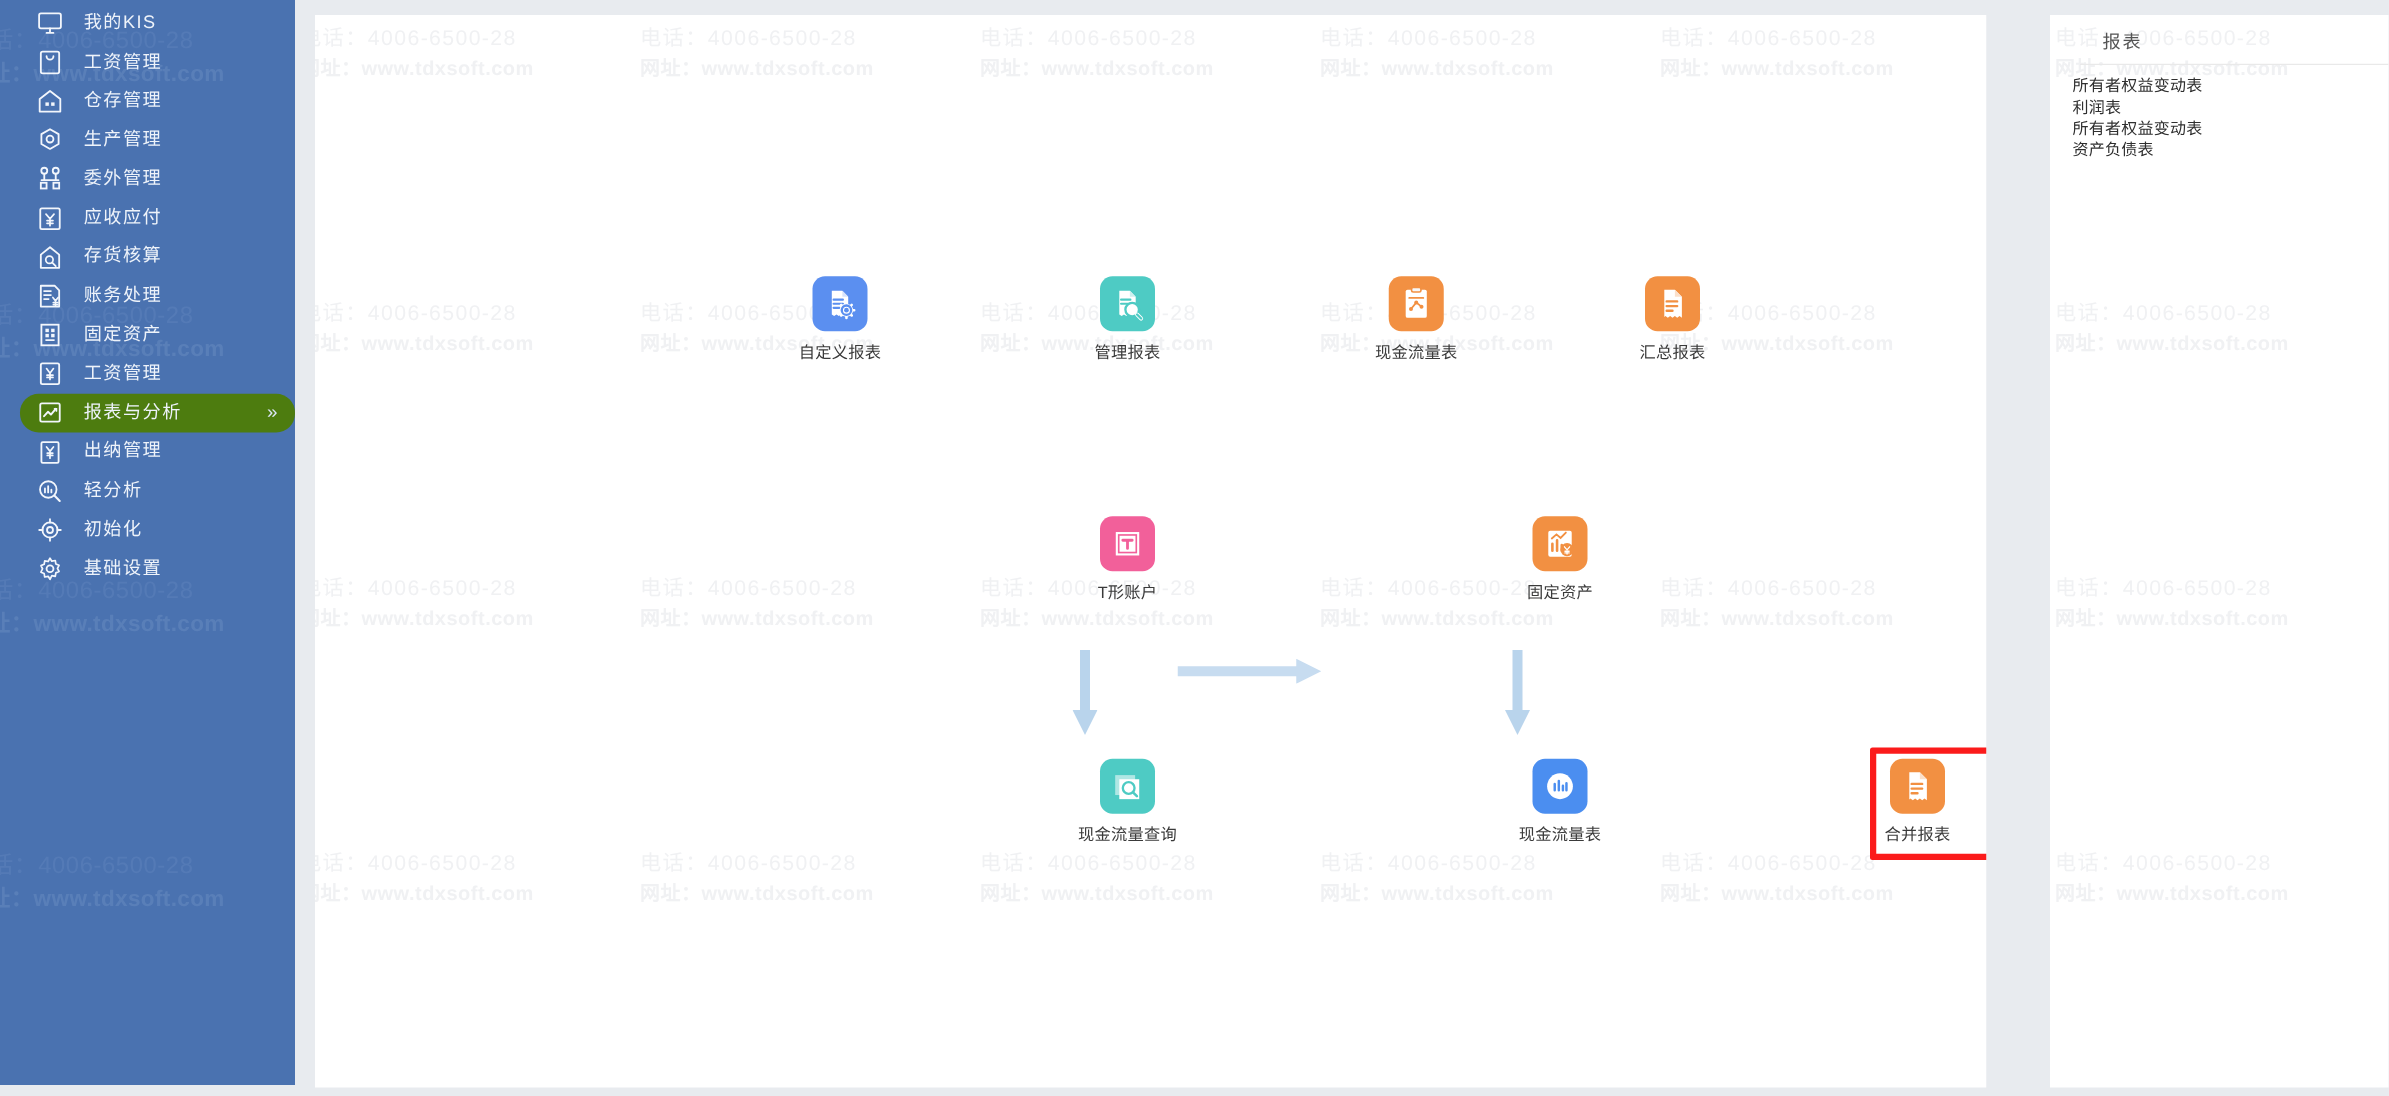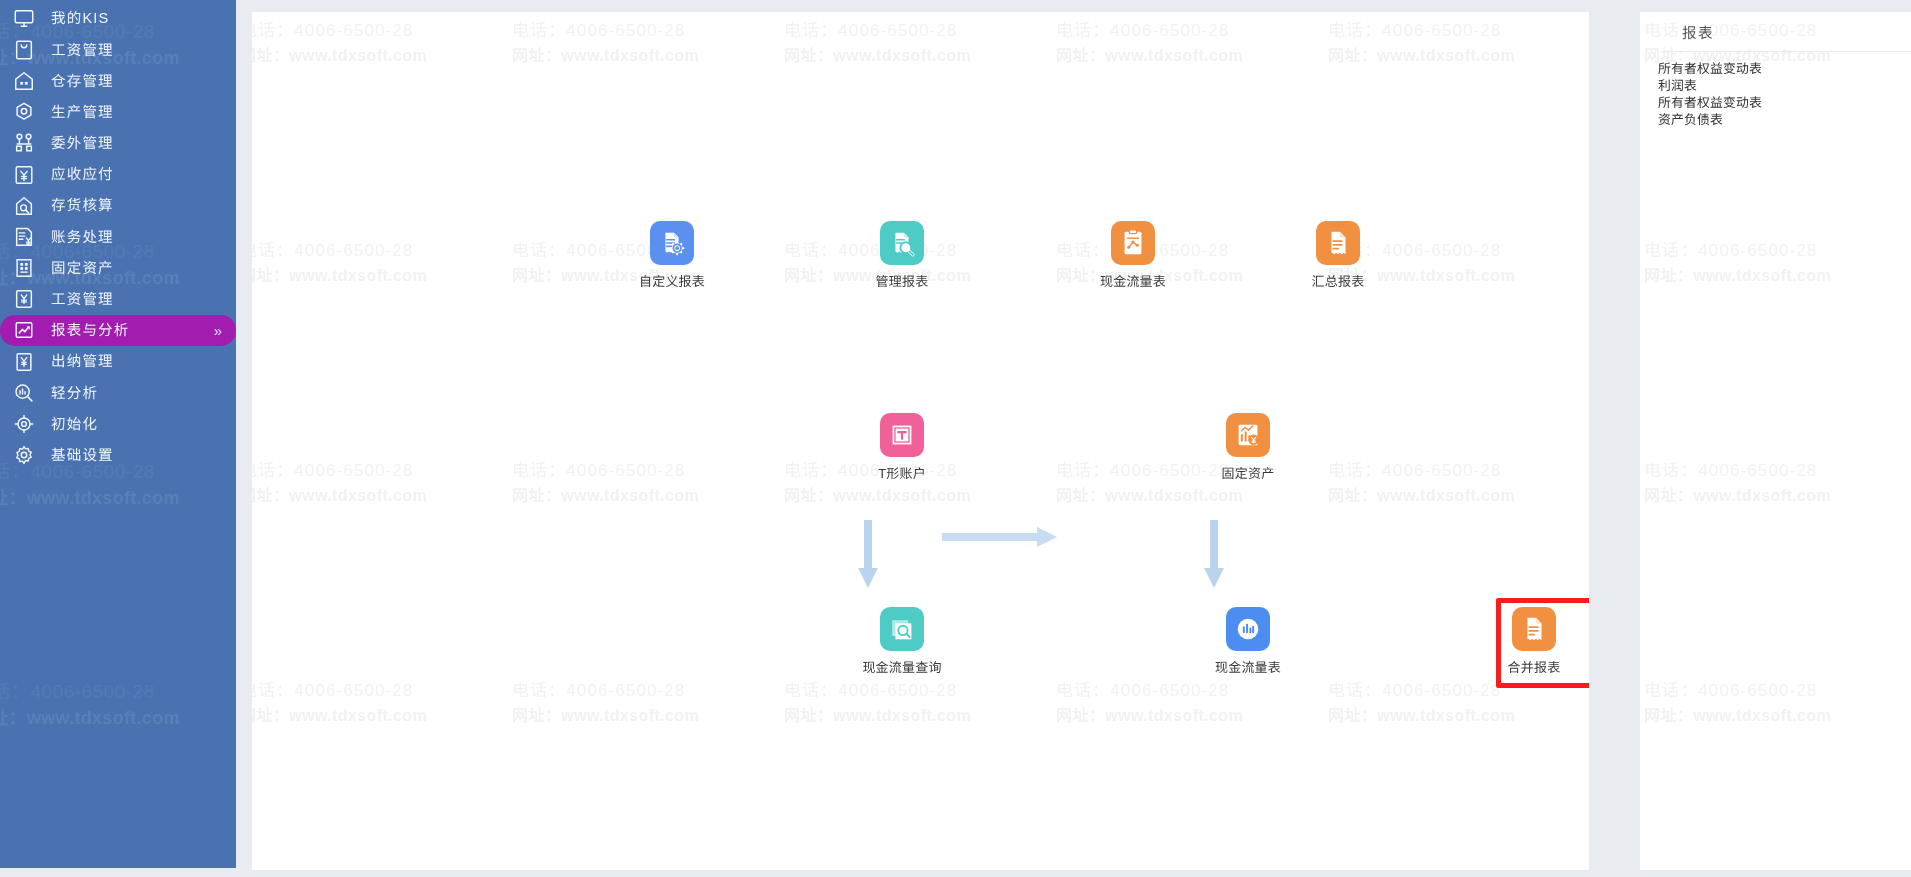--- a/index.html
+++ b/index.html
@@ -26,32 +26,32 @@
   }
   .side-wm {
     position: absolute; inset: 0;
     pointer-events: none;
     opacity: .30;
   }
   .side-wm .wm-blk { position: absolute; white-space: nowrap; }
   .side-wm .wm-l1 { color: #6d8fc4; font-size: 19px; letter-spacing: .5px; }
   .side-wm .wm-l2 { color: #7e9dcd; font-size: 18px; font-weight: bold; letter-spacing: .3px; }
 
-  .nav-list { position: relative; z-index: 3; padding-top: 3px; }
+  .nav-list { position: relative; z-index: 3; padding-top: 3px; padding-left: 16px; }
   .nav-item {
     position: relative;
     display: flex; align-items: center;
     height: 31.2px;
     padding-left: 11px;
     color: #eef3fa;
     font-size: 14.5px;
     cursor: pointer;
     user-select: none;
   }
-  .nav-item.active { background: #a21caf; border-radius: 15px; }
+  .nav-item.active { background: #4d7c0f; border-radius: 15px; }
   .nav-icon {
     width: 26px; height: 24px;
     flex: 0 0 26px;
     display: flex; align-items: center; justify-content: center;
     margin-right: 14px;
   }
   .nav-icon svg { display: block; }
   .nav-label { letter-spacing: 1.2px; line-height: 1; }
   .nav-chevron {
     position: absolute; right: 14px; top: 50%;

